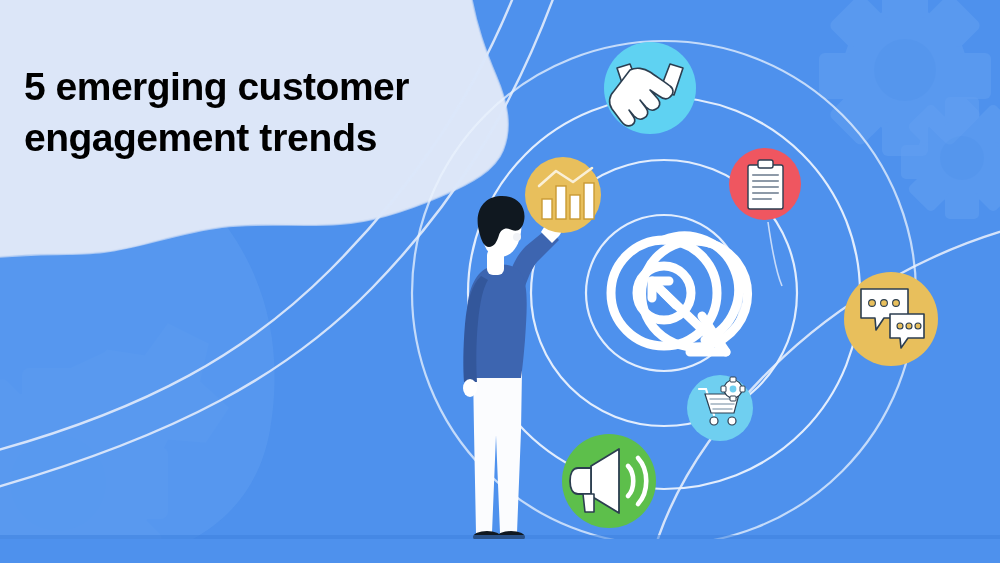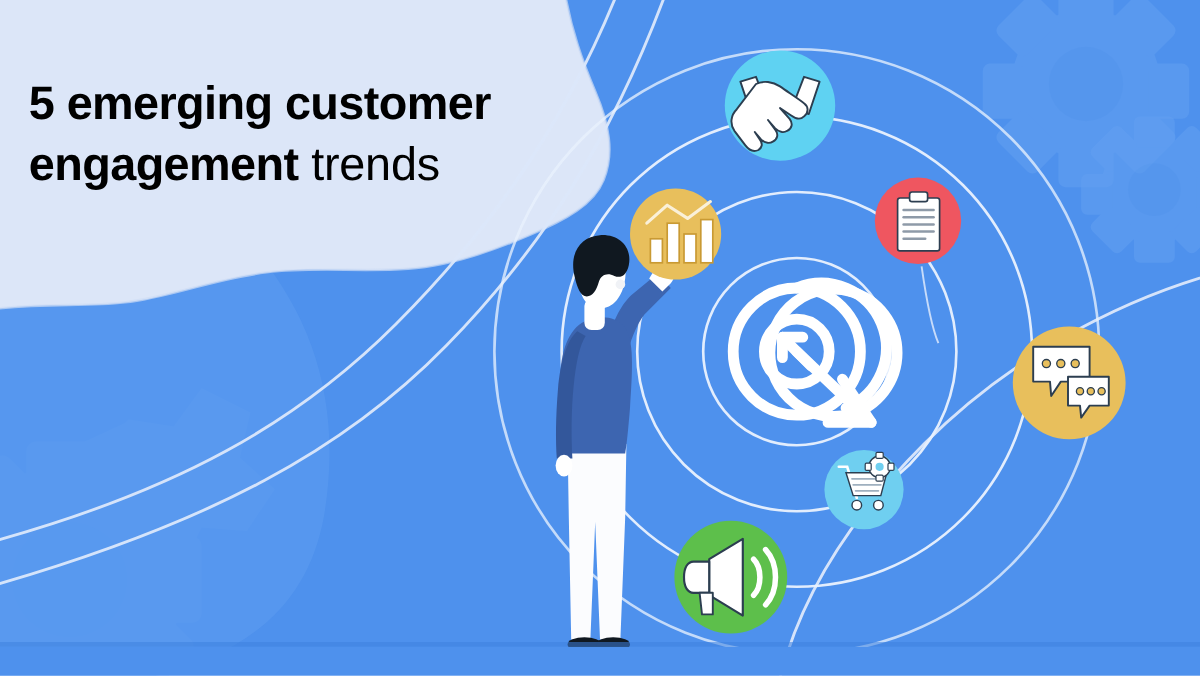--- a/index.html
+++ b/index.html
@@ -38,21 +38,21 @@
     line-height: 1.30;
     color: #000000;
     letter-spacing: -0.5px;
   }
   .hl-line {
     display: block;
     font-size: 39px;
     white-space: nowrap;
   }
   .hl-strong { font-weight: 700; margin-top: 20px; }
-  .hl-light  { font-weight: 400; letter-spacing: -0.2px; }
+  .hl-light  { font-weight: 700; letter-spacing: -0.2px; }
 </style>
 </head>
 <body>
 
 <div id="banner">
 
   <svg id="scene" viewBox="0 0 1000 563">
     <defs>
       <clipPath id="clipAll">
           <rect x="0" y="0" width="1000" height="563"></rect>

